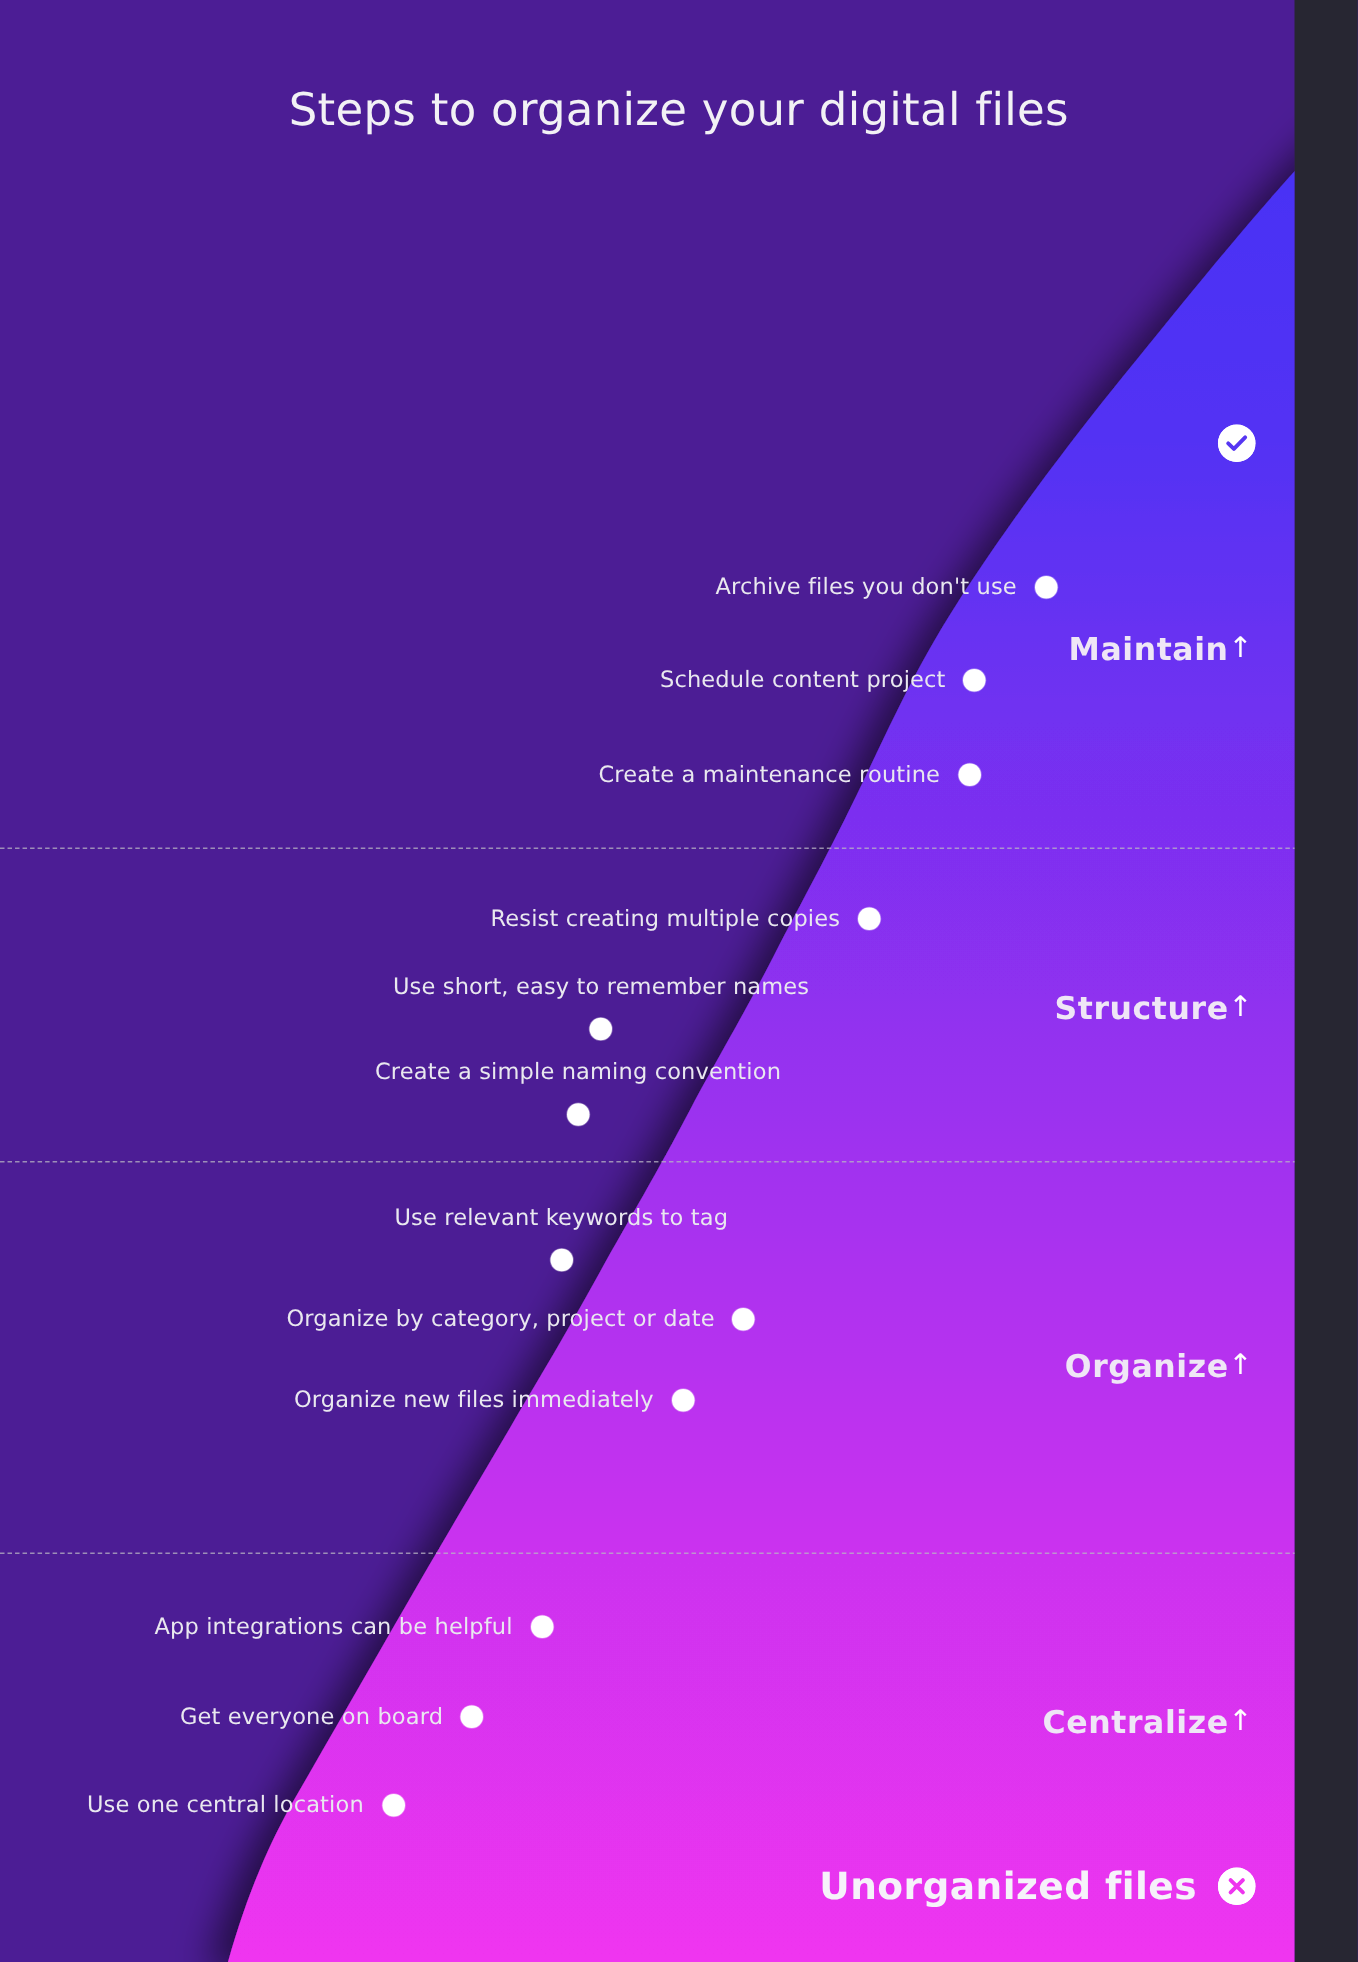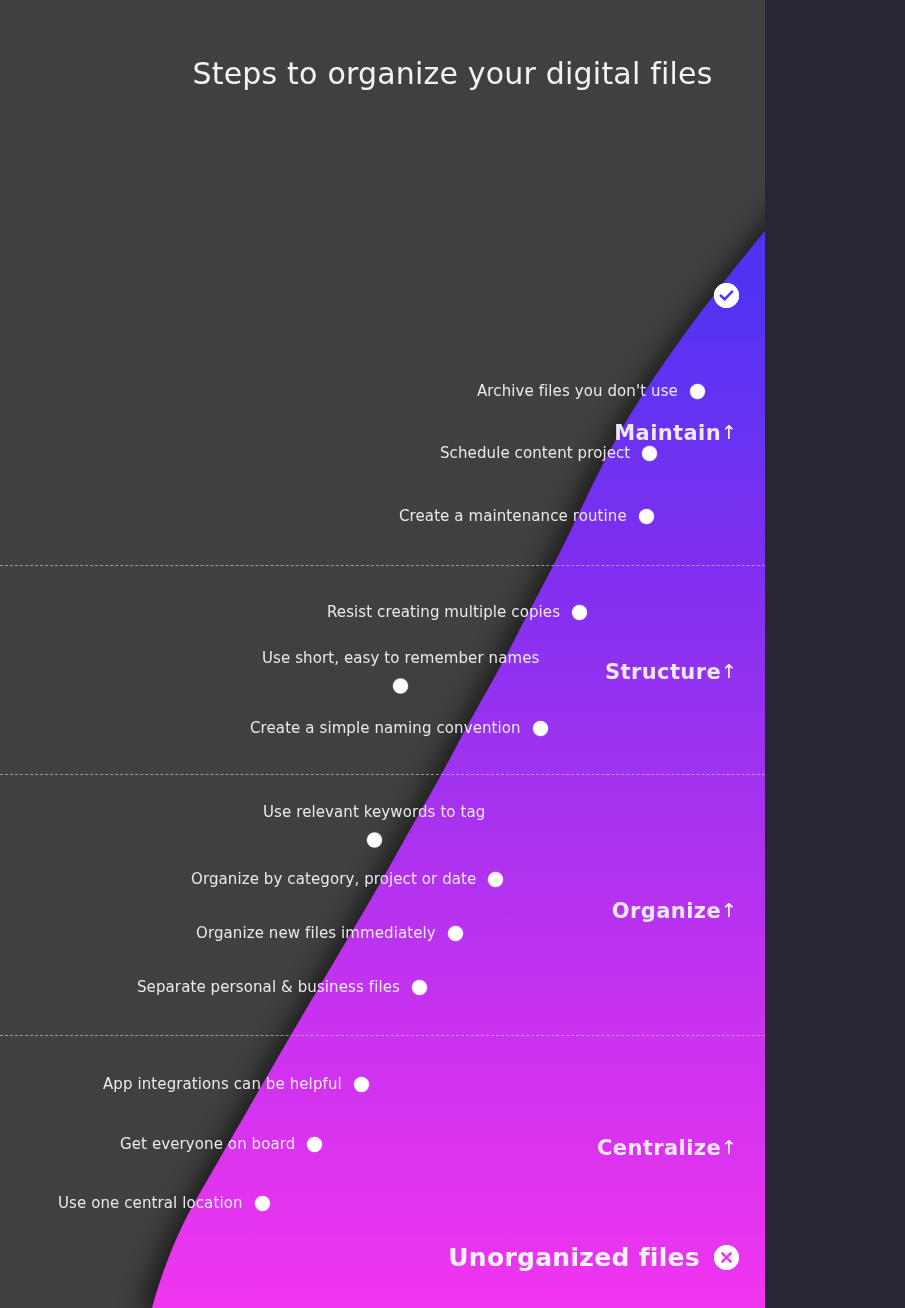--- a/index.html
+++ b/index.html
@@ -5,23 +5,23 @@
   * { box-sizing: border-box; margin: 0; padding: 0; }
   html, body {
     width: 905px;
     height: 1308px;
     background: #272632;
     font-family: "DejaVu Sans", "Liberation Sans", sans-serif;
     overflow: hidden;
   }
   #page {
     position: relative;
-    width: 765px;
+    width: 863px;
     height: 1308px;
-    background: #404040;
+    background: #4c1d95;
     overflow: hidden;
   }
   #wedge-layer {
     position: absolute;
     inset: 0;
     width: 905px;
     height: 1308px;
   }
   #title {
     position: absolute;
@@ -183,45 +183,41 @@
     <span class="arrow">↑</span>
   </div>
   <div class="step" style="top:612px; left:327px;">
     <span class="label">Resist creating multiple copies</span>
     <span class="dot"></span>
   </div>
   <div class="step" style="top:671px; left:262px;flex-direction:column;">
     <span class="label">Use short, easy to remember names</span>
     <span class="dot"></span>
   </div>
-  <div class="step" style="top:728px; left:250px;">
+  <div class="step" style="top:728px; left:250px;flex-direction:column;">
     <span class="label">Create a simple naming convention</span>
     <span class="dot"></span>
   </div>
 
   <div class="divider" style="top:774px;"></div>
 
   <div class="stage-label" style="top:899px;">
     <span class="txt">Organize</span>
     <span class="arrow">↑</span>
   </div>
   <div class="step" style="top:825px; left:263px;flex-direction:column;">
     <span class="label">Use relevant keywords to tag</span>
     <span class="dot"></span>
   </div>
   <div class="step" style="top:879px; left:191px;">
     <span class="label">Organize by category, project or date</span>
     <span class="dot"></span>
   </div>
   <div class="step" style="top:933px; left:196px;">
     <span class="label">Organize new files immediately</span>
-    <span class="dot"></span>
-  </div>
-  <div class="step" style="top:987px; left:137px;">
-    <span class="label">Separate personal &amp; business files</span>
     <span class="dot"></span>
   </div>
 
   <div class="divider" style="top:1035px;"></div>
 
   <div class="stage-label" style="top:1136px;">
     <span class="txt">Centralize</span>
     <span class="arrow">↑</span>
   </div>
   <div class="step" style="top:1084px; left:103px;">

